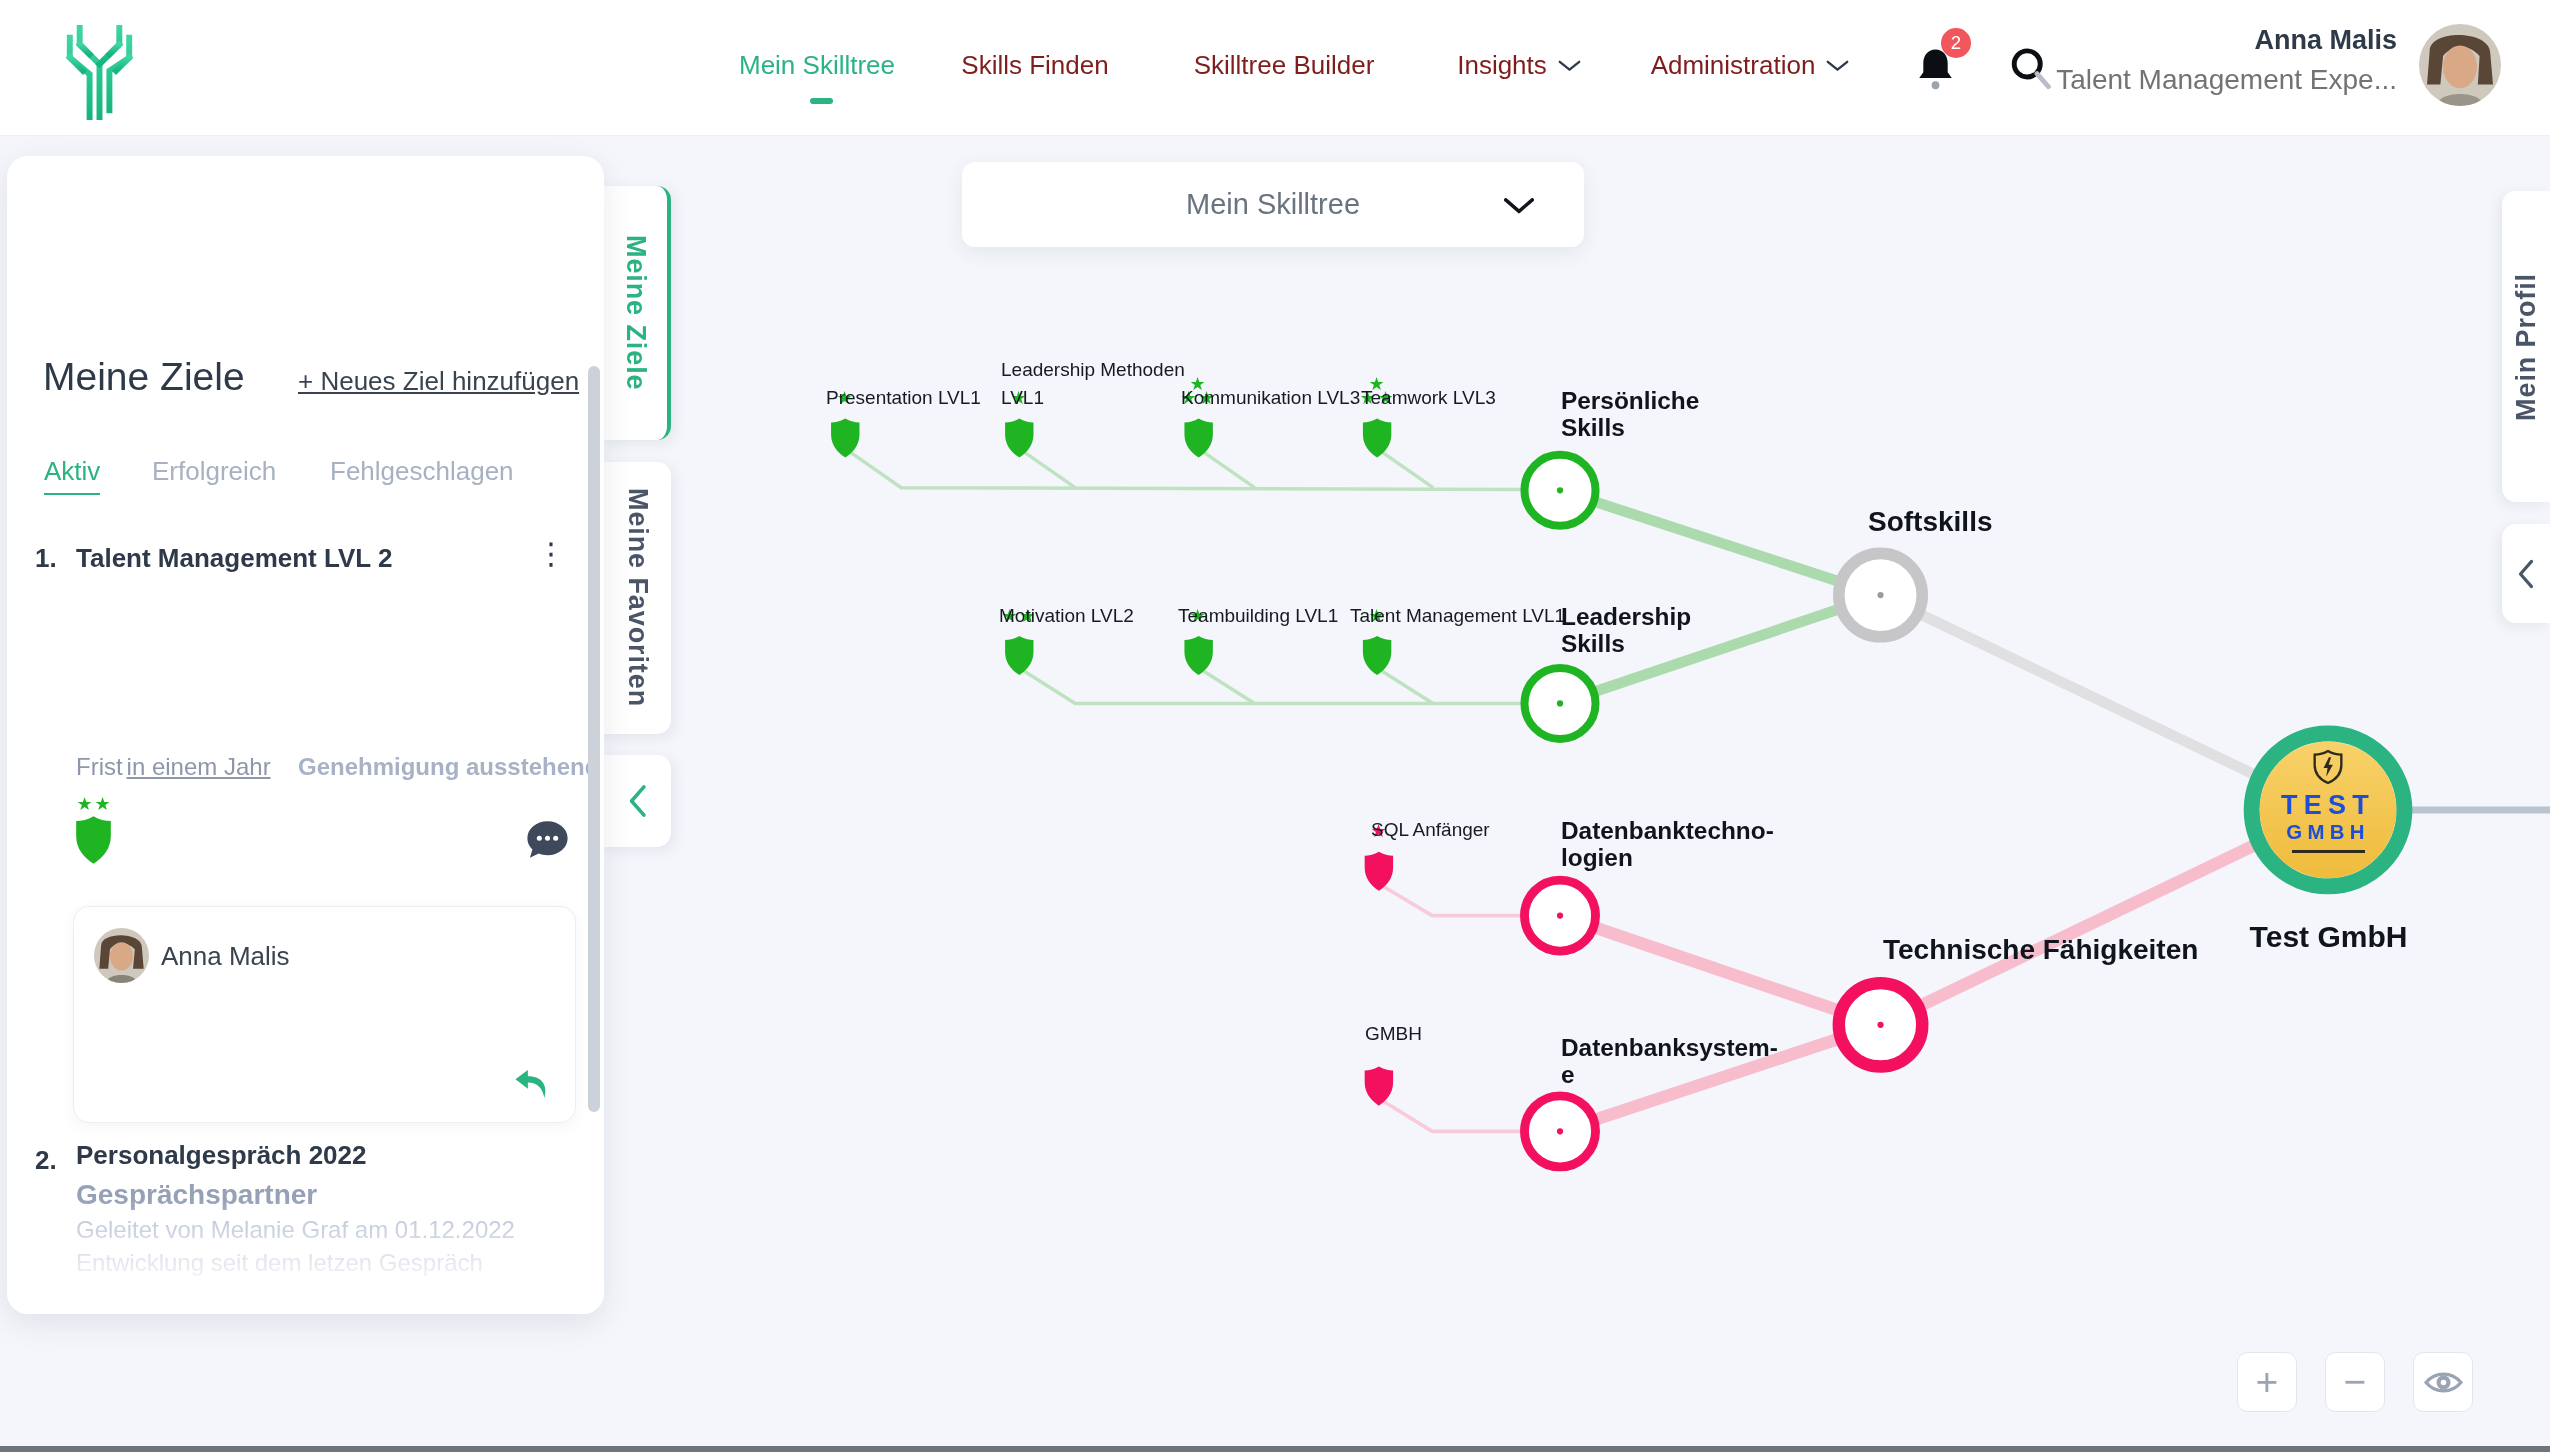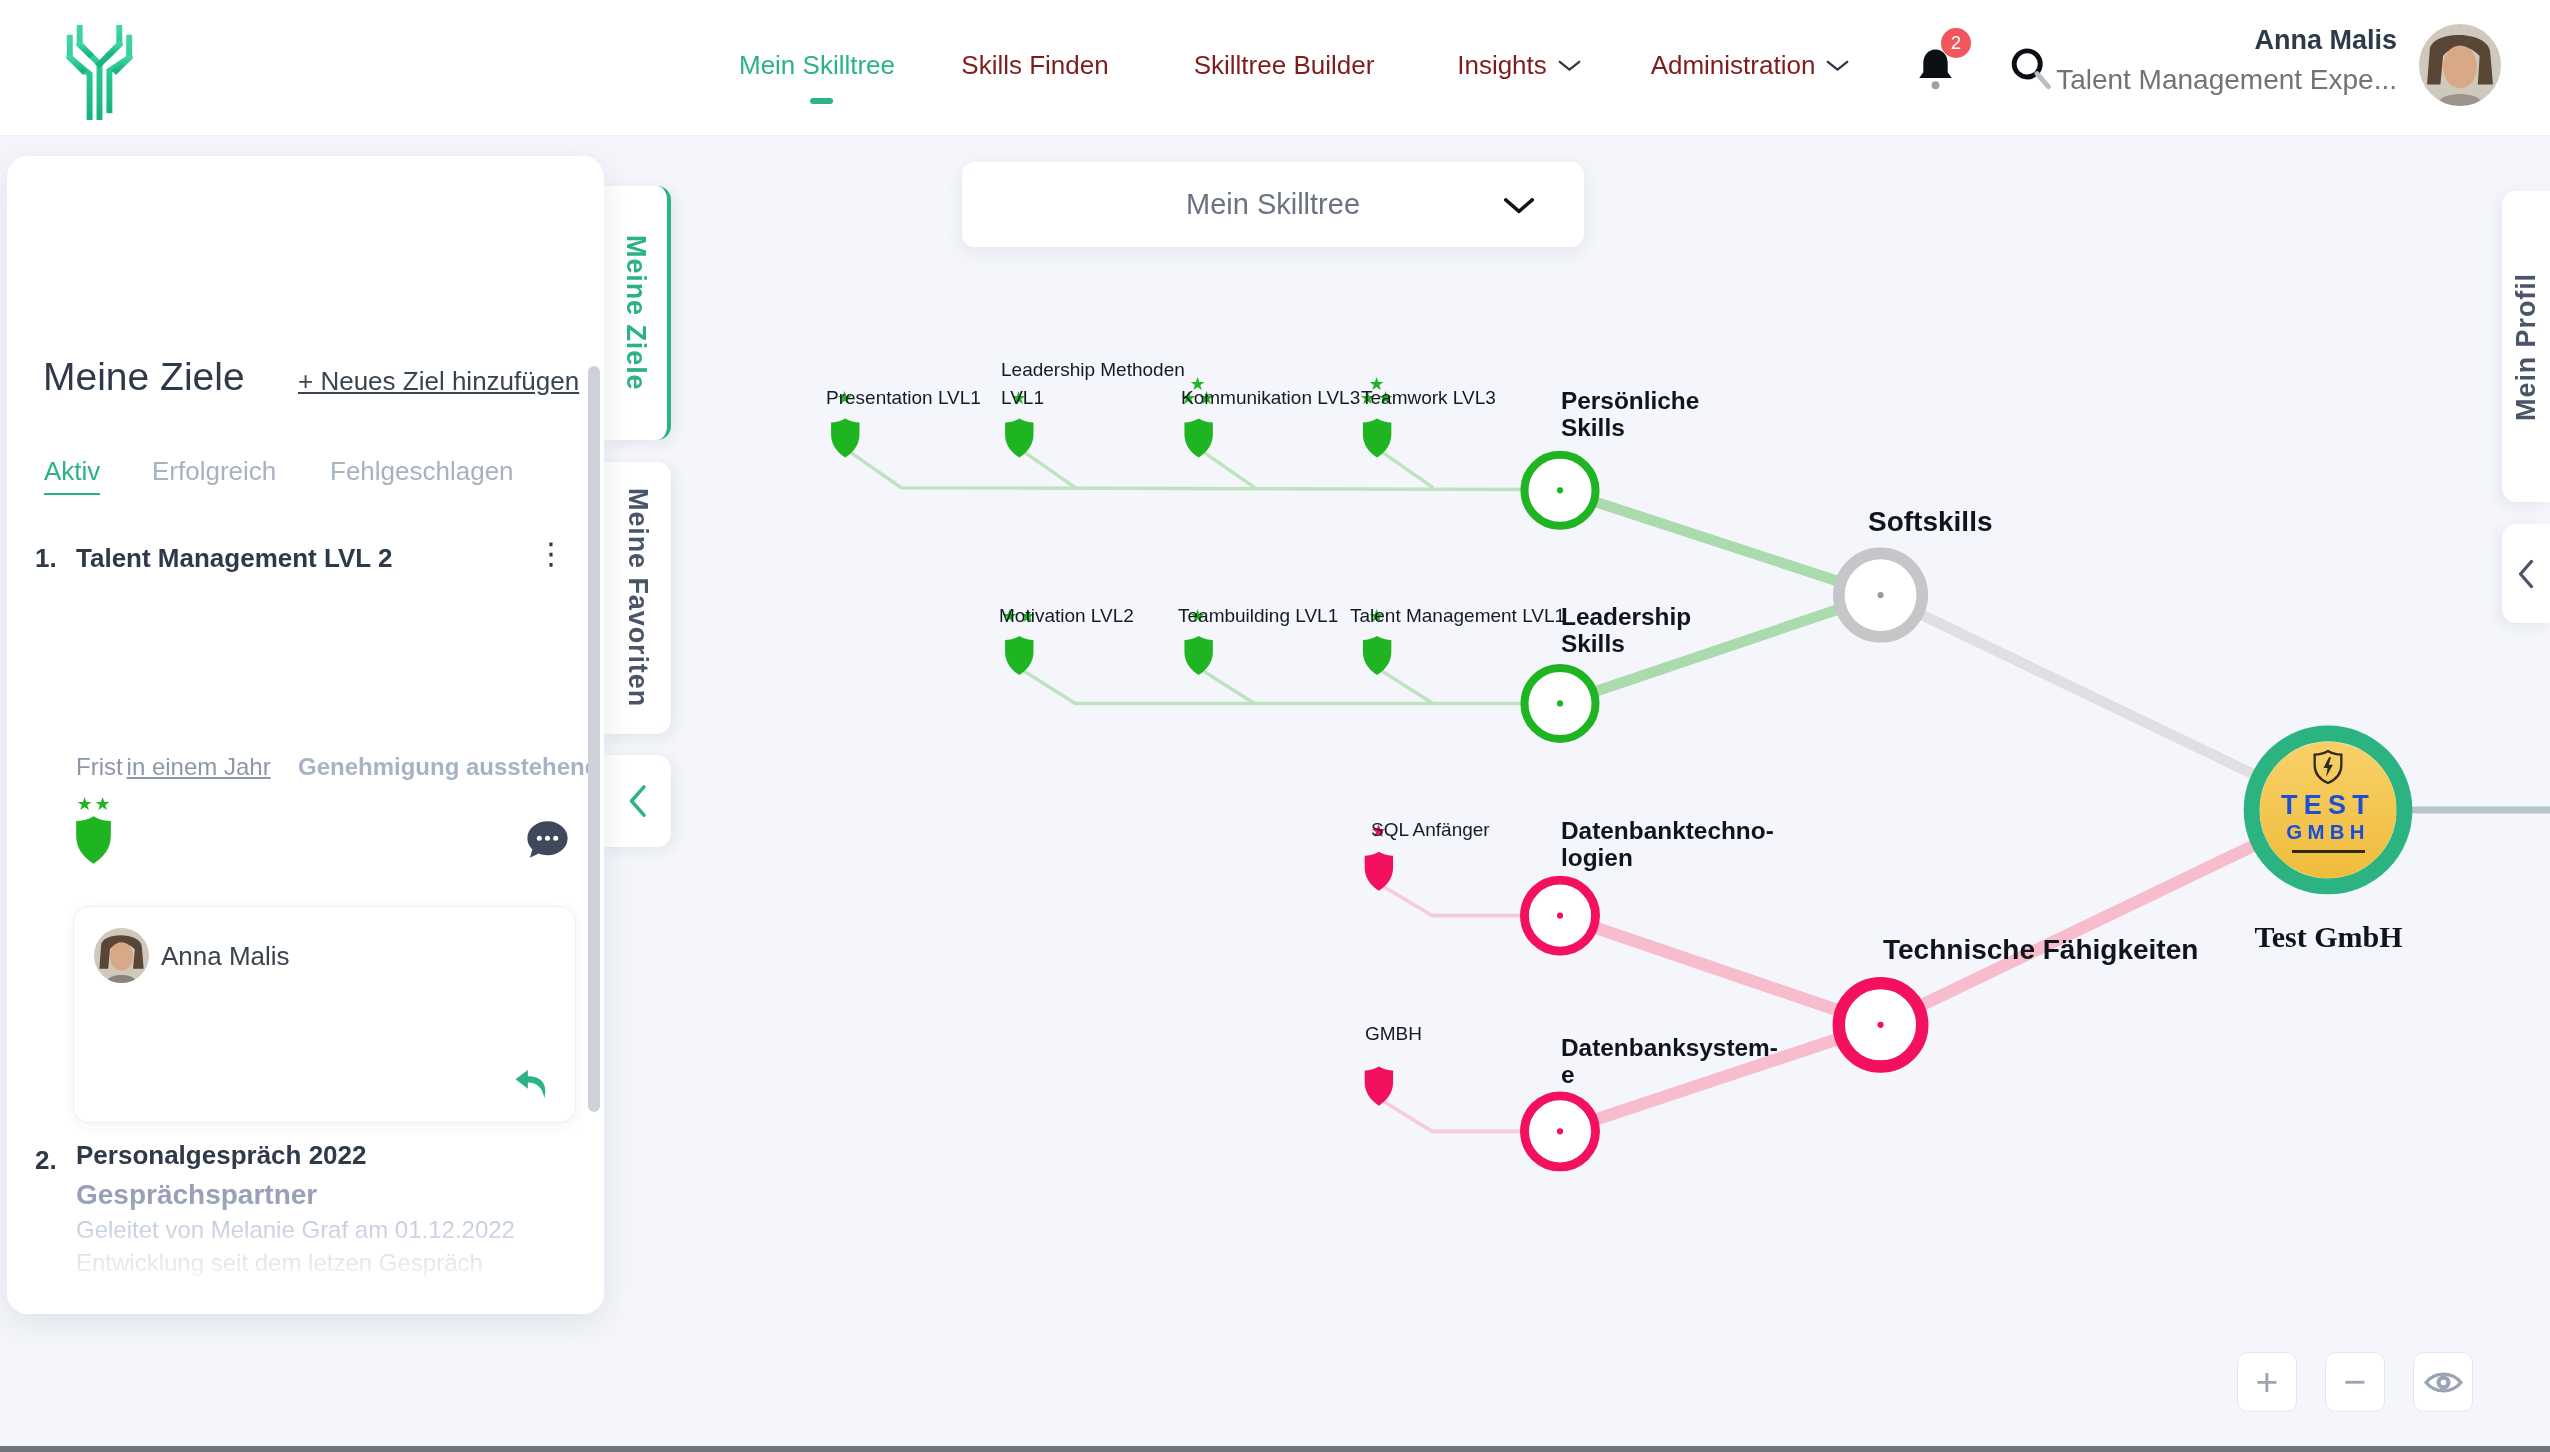--- a/index.html
+++ b/index.html
@@ -54,21 +54,21 @@
   #tab-meine-ziele { border-right:4.4px solid #2BB381; }
 
   
   #tree-select { left:962px; top:162px; width:622px; height:85px; background:#fff; border-radius:12.4px;
                  box-shadow:0 5.3px 19.5px rgba(40,50,70,.08); z-index:30; display:flex; align-items:center;
                  justify-content:center; cursor:pointer; }
   #tree-select span { font-size:29px; color:#6A7380; }
   .skill-label { font-size:19px; font-weight:500; color:#151A23; white-space:pre-line; line-height:27.5px; z-index:10; }
   .cat-label { font-size:24.4px; font-weight:600; color:#10141C; white-space:pre-line; line-height:27px; z-index:10; }
   .big-label { font-size:28px; font-weight:bold; color:#10141C; white-space:nowrap; z-index:10; }
-  #company-label { font-size:30px; font-weight:bold; color:#10141C; width:195px; text-align:center; z-index:10;font-family:Liberation Serif, serif; }
+  #company-label { font-size:30px; font-weight:bold; color:#10141C; width:195px; text-align:center; z-index:10; }
   #company-logo { left:2255px; top:749px; width:146px; text-align:center; z-index:12; color:#1d4ed8; }
   #logo-test { font-size:27px; letter-spacing:6.2px; font-weight:600; margin-top:1.8px; }
   #logo-gmbh { font-size:20.4px; letter-spacing:5.3px; font-weight:600; }
   #logo-rule { width:73px; height:2.7px; background:#2E2A1E; margin:6.2px auto 0; }
 
   .zoom-btn { width:60px; height:60px; background:#fff; border:1.8px solid #E2E6EC; border-radius:10.7px;
               display:flex; align-items:center; justify-content:center; cursor:pointer; z-index:20;
               color:#9AA4B5; font-size:39px; font-weight:500; }
   #bottom-edge { left:0; bottom:0; width:100%; height:7px; background:#70747B; z-index:60; }
 </style>

